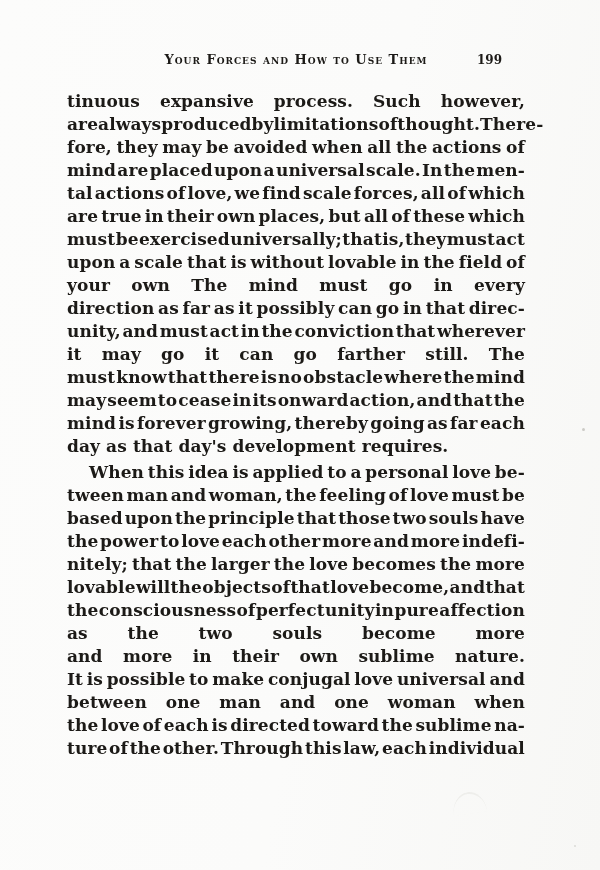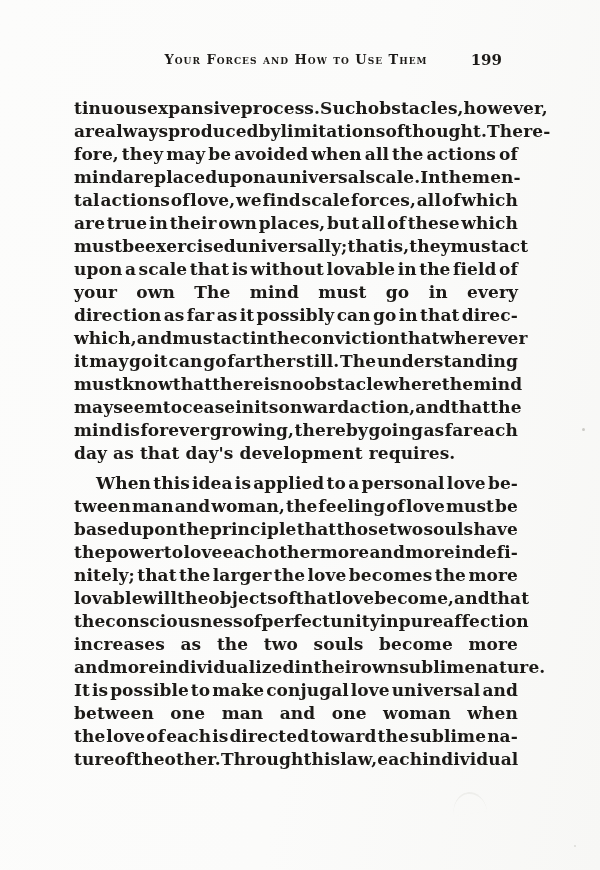--- a/index.html
+++ b/index.html
@@ -25,34 +25,34 @@
     font-variant: small-caps;
     font-weight: 700;
     font-size: 13px;
     letter-spacing: 1px;
     line-height: 22px;
     white-space: nowrap;
   }
   .page-number {
     position: absolute;
     right: 23px; top: 0;
-    font-size: 15px;
+    font-size: 12px;
     font-weight: 700;
     line-height: 22px;
   }
   
   .body-text {
     position: absolute;
     top: 90px; left: 67px; width: 458px;
     font-size: 17px;
     font-weight: 700;
     line-height: 23px;
     letter-spacing: 0.1px;
   }
-  .paragraph { margin: 7px; }
+  .paragraph { margin: 0; }
   .paragraph + .paragraph { margin-top: 3px; }
   .line { height: 23px; white-space: nowrap; }
   .line.justified {
     display: flex;
     justify-content: space-between;
   }
   .line.indent { padding-left: 22px; }
   
   .speck {
     position: absolute;
@@ -82,21 +82,20 @@
     <div class="page-number">199</div>
   </div>
 
   <div class="body-text">
       <div class="paragraph">
         <div class="line justified">
           <span>tinuous</span>
           <span>expansive</span>
           <span>process.</span>
           <span>Such</span>
-          <span>obstacles,</span>
           <span>however,</span>
         </div>
         <div class="line justified">
           <span>are</span>
           <span>always</span>
           <span>produced</span>
           <span>by</span>
           <span>limitations</span>
           <span>of</span>
           <span>thought.</span>
@@ -193,41 +192,40 @@
           <span>as</span>
           <span>it</span>
           <span>possibly</span>
           <span>can</span>
           <span>go</span>
           <span>in</span>
           <span>that</span>
           <span>direc-</span>
         </div>
         <div class="line justified">
-          <span>which,</span>
+          <span>unity,</span>
           <span>and</span>
           <span>must</span>
           <span>act</span>
           <span>in</span>
           <span>the</span>
           <span>conviction</span>
           <span>that</span>
           <span>wherever</span>
         </div>
         <div class="line justified">
           <span>it</span>
           <span>may</span>
           <span>go</span>
           <span>it</span>
           <span>can</span>
           <span>go</span>
           <span>farther</span>
           <span>still.</span>
           <span>The</span>
-          <span>understanding</span>
         </div>
         <div class="line justified">
           <span>must</span>
           <span>know</span>
           <span>that</span>
           <span>there</span>
           <span>is</span>
           <span>no</span>
           <span>obstacle</span>
           <span>where</span>
@@ -335,32 +333,30 @@
           <span>the</span>
           <span>consciousness</span>
           <span>of</span>
           <span>perfect</span>
           <span>unity</span>
           <span>in</span>
           <span>pure</span>
           <span>affection</span>
         </div>
         <div class="line justified">
-          <span>increases</span>
           <span>as</span>
           <span>the</span>
           <span>two</span>
           <span>souls</span>
           <span>become</span>
           <span>more</span>
         </div>
         <div class="line justified">
           <span>and</span>
           <span>more</span>
-          <span>individualized</span>
           <span>in</span>
           <span>their</span>
           <span>own</span>
           <span>sublime</span>
           <span>nature.</span>
         </div>
         <div class="line justified">
           <span>It</span>
           <span>is</span>
           <span>possible</span>

